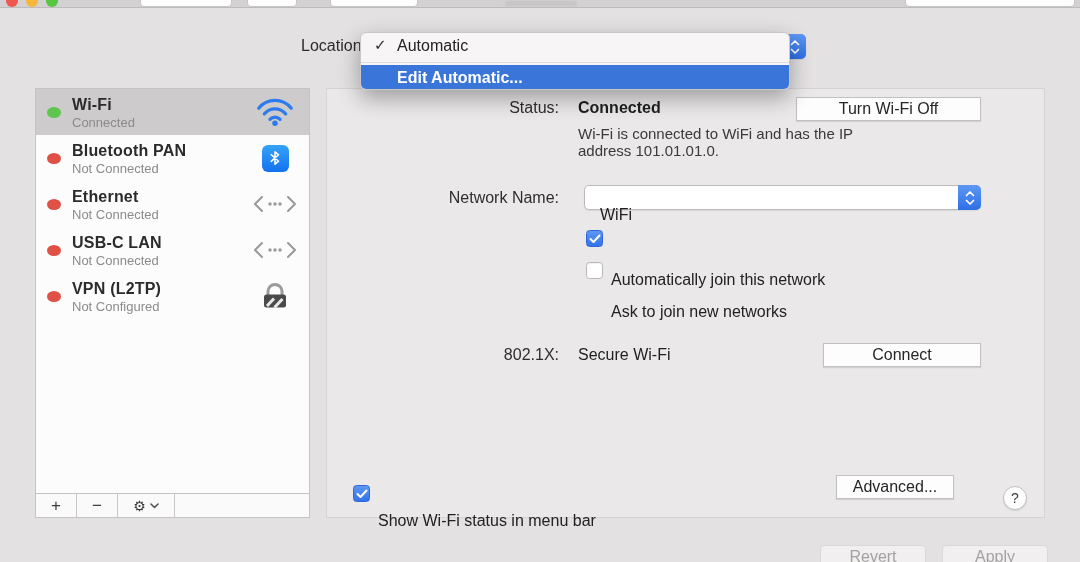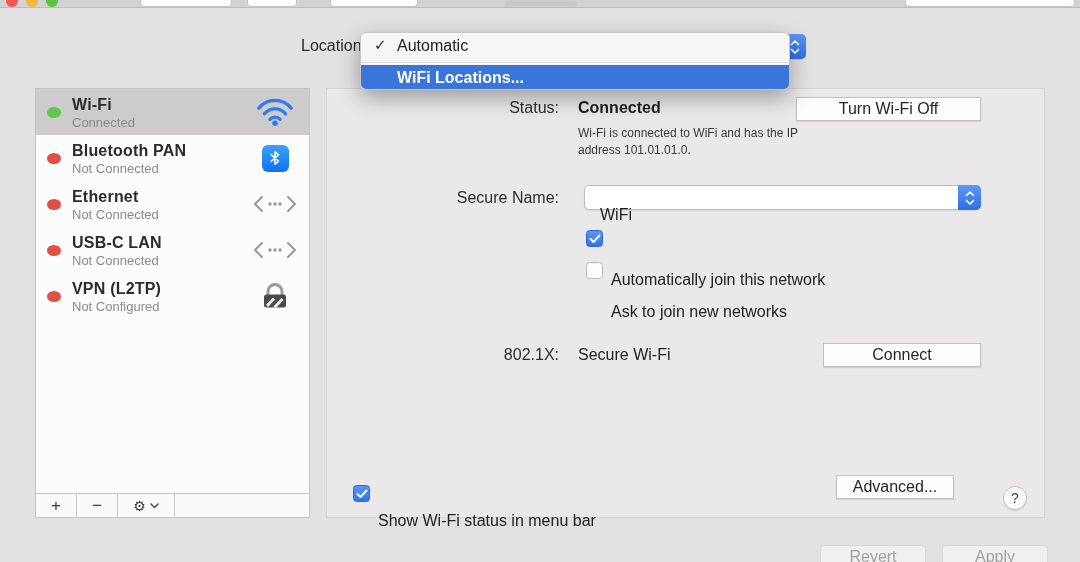--- a/index.html
+++ b/index.html
@@ -40,21 +40,21 @@
   .side-footer { position:absolute; left:0; bottom:0; width:100%; height:24px; background:#fafafa; border-top:1px solid #c5c3c4; display:flex; }
   .sf-btn { height:100%; border-right:1px solid #c9c7c8; display:flex; align-items:center; justify-content:center; font-size:17px; color:#3a3a3a; }
   .sf-btn.add { width:41px; } .sf-btn.remove { width:41px; }
   .sf-btn.action { width:57px; gap:4px; }
   .gear-glyph { font-family:"DejaVu Sans",sans-serif; font-size:14px; line-height:1; }
 
   
   .panel { left:326px; top:88px; width:719px; height:430px; background:#eae8e9; border:1px solid #d5d3d4; }
   .form-label { position:absolute; text-align:right; font-size:16px; color:#2e2e2e; }
   .form-value { position:absolute; font-size:16px; color:#1f1f1f; }
-  .small-text { position:absolute; font-size:12px; line-height:17px; color:#3a3a3a; white-space:pre-line; }
+  .small-text { position:absolute; font-size:15px; line-height:17px; color:#3a3a3a; white-space:pre-line; }
   .aqua-btn { position:absolute; background:#fdfdfd; border:1px solid #c2c0c1; border-radius:0; box-shadow:0 1px 1px rgba(0,0,0,.1); font-size:16px; color:#262626; display:flex; align-items:center; justify-content:center; cursor:default; font-family:inherit; }
   .dropdown { position:absolute; left:257px; top:96px; width:397px; height:25px; background:#fff; border:1px solid #bcbabb; border-radius:5px; box-shadow:0 1px 1px rgba(0,0,0,.08); }
   .dd-text { position:absolute; left:15px; top:20px; font-size:16px; color:#1f1f1f; }
   .cb { position:absolute; width:17px; height:17px; border-radius:3.5px; display:flex; align-items:center; justify-content:center; }
   .cb.on { background:linear-gradient(#5d96f3,#3173ea); border:1px solid #2c66d8; }
   .cb.off { background:#fff; border:1px solid #b9b7b8; box-shadow:inset 0 1px 1px rgba(0,0,0,.06); }
   .cb-label { position:absolute; font-size:16px; color:#222;margin-top:40px; }
   .help-btn { position:absolute; width:24px; height:24px; border-radius:50%; background:#fdfdfd; border:1px solid #c2c0c1; box-shadow:0 1px 1px rgba(0,0,0,.1); font-size:14px; color:#3c3c3c; display:flex; align-items:center; justify-content:center; }
 
   
@@ -88,21 +88,21 @@
 
   <div class="abs loc-menu">
     <div class="menu-row">
       <span class="menu-check">✓</span>
       <span class="menu-text">Automatic</span>
     </div>
     <div class="menu-gap">
         <div class="menu-sep"></div>
       </div>
     <div class="menu-row hl">
-      <span class="menu-text">WiFi Locations...</span>
+      <span class="menu-text">Edit Automatic...</span>
     </div>
   </div>
 
   <div class="abs sidebar">
 
     <div class="side-row sel">
       <div class="dot green"></div>
       <div class="side-name">Wi-Fi</div>
       <div class="side-status">Connected</div>
       <div class="side-icon">
@@ -189,21 +189,21 @@
   </div>
 
   <div class="abs panel">
 
     <div class="form-label" style="left:100px; top:10px; width:132px;">Status:</div>
     <div class="form-value" style="left:251px; top:10px; font-weight:bold;">Connected</div>
     <button class="aqua-btn" style="left:469px; top:8px; width:185px; height:24px;">Turn Wi-Fi Off</button>
     <div class="small-text" style="left:251px; top:36px; width:420px;">Wi-Fi is connected to WiFi and has the IP
 address 101.01.01.0.</div>
 
-    <div class="form-label" style="left:60px; top:100px; width:172px;">Secure Name:</div>
+    <div class="form-label" style="left:60px; top:100px; width:172px;">Network Name:</div>
     <div class="dropdown">
       <span class="dd-text">WiFi</span>
       <div class="stepper-cap">
         <svg width="10" height="16" viewBox="0 0 10 16">
           <polyline points="1.5,5.5 5,2 8.5,5.5" fill="none" stroke="#fff" stroke-width="1.7" stroke-linecap="round" stroke-linejoin="round"></polyline>
           <polyline points="1.5,10.5 5,14 8.5,10.5" fill="none" stroke="#fff" stroke-width="1.7" stroke-linecap="round" stroke-linejoin="round"></polyline>
         </svg>
       </div>
     </div>
 

